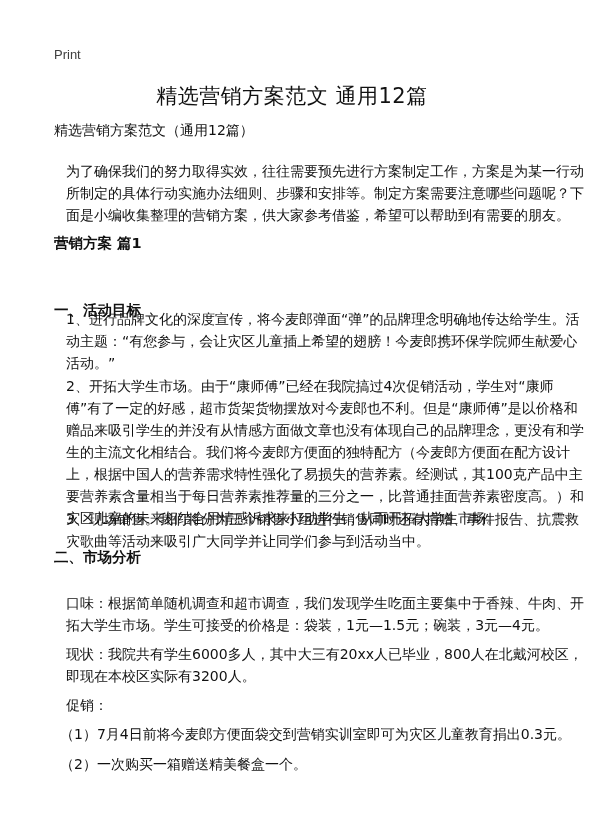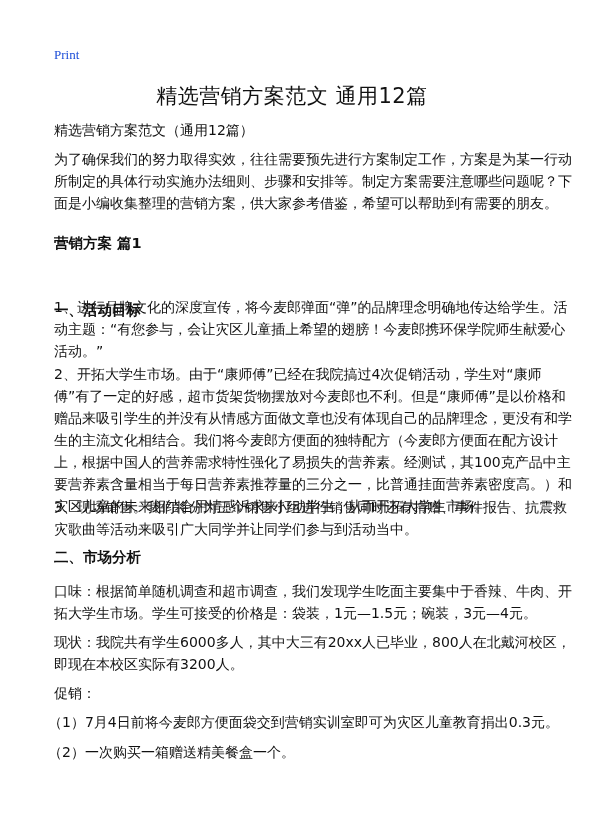--- a/index.html
+++ b/index.html
@@ -12,23 +12,23 @@
       height: 828px;
       overflow: hidden;
       position: relative;
       color: #111111;
       font-family: "DejaVu Sans", sans-serif;
     }
     .print-label {
       position: absolute;
       left: 54px;
       top: 47px;
-      font-family: Liberation Serif, serif;
+      font-family: Liberation Sans, sans-serif;
       font-size: 13px;
-      color: #1d4ed8;
+      color: #404040;
     }
     .doc-title {
       position: absolute;
       left: 0;
       width: 584px;
       top: 82px;
       text-align: center;
       font-size: 21px;
       color: #111;
       letter-spacing: 0.5px;
@@ -38,21 +38,21 @@
       left: 54px;
       top: 122px;
       font-size: 14px;
     }
     .block {
       position: absolute;
       left: 54px;
       width: 520px;
       font-size: 14px;
       line-height: 22px;
-      margin: 0;
+      margin: 12px;
     }
     .heading {
       position: absolute;
       left: 54px;
       font-size: 14.5px;
       font-weight: bold;
     }
   </style>
 </head>
 <body>

